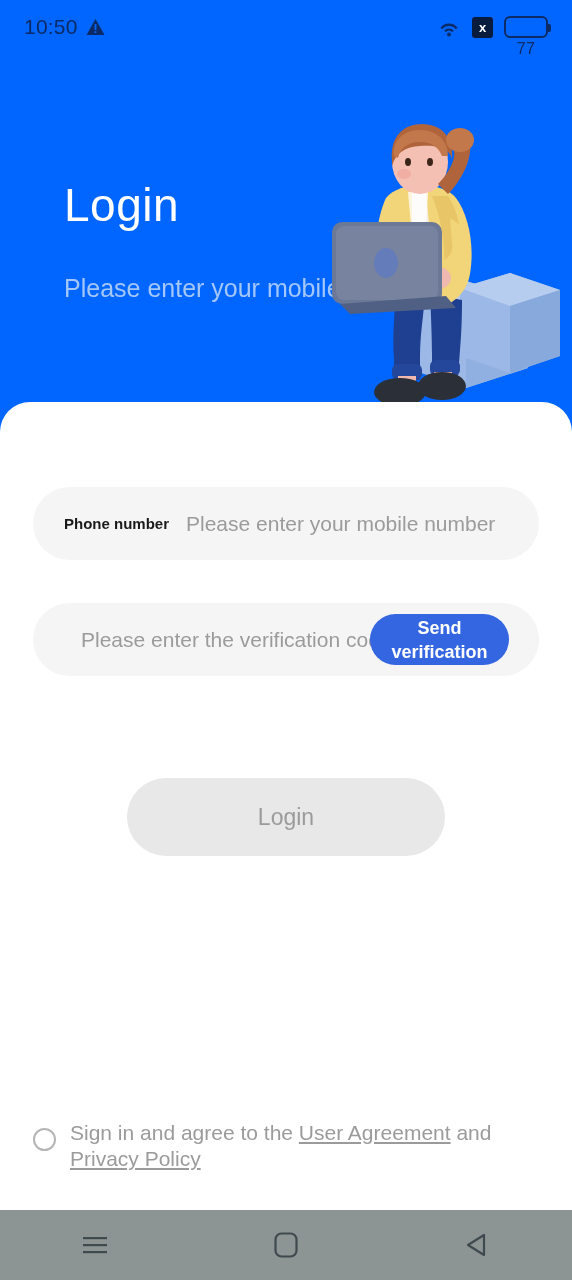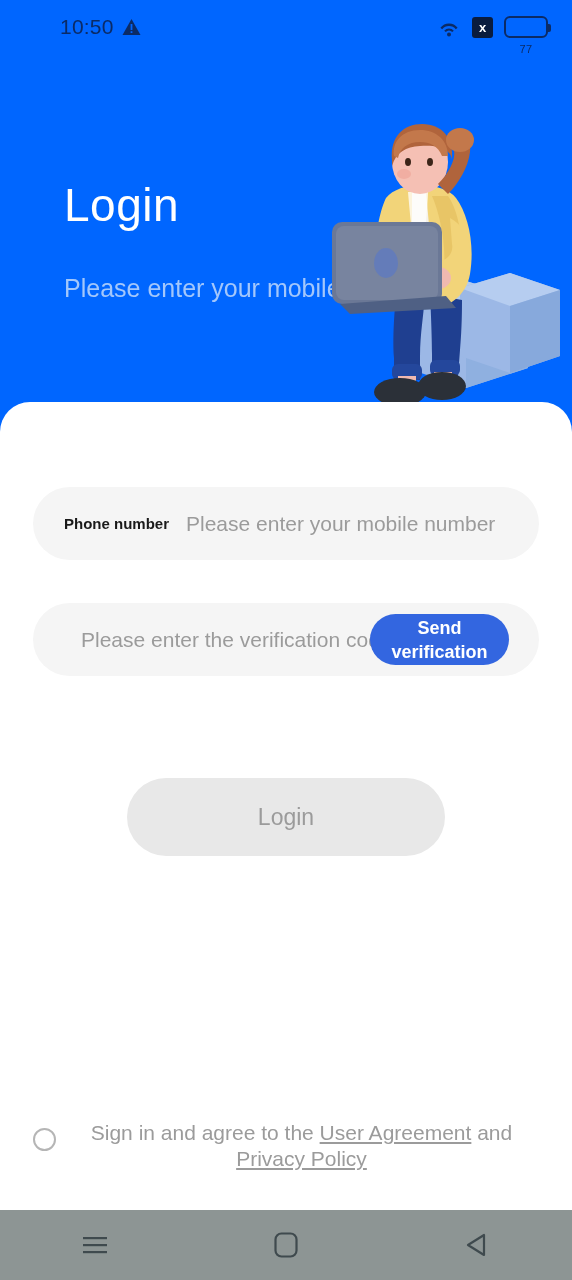--- a/index.html
+++ b/index.html
@@ -31,21 +31,20 @@
     align-items: center;
     justify-content: space-between;
     padding: 0 24px;
     box-sizing: border-box;
     z-index: 40;
   }
   .status-left {
     display: flex;
     align-items: center;
     gap: 8px;
-    margin-left: 36px;
   }
   .status-time {
     font-size: 21px;
     color: #0b2b66;
     font-weight: 400;
     letter-spacing: 0.2px;
   }
   .warn-icon {
     width: 19px; height: 18px;
     position: relative;
@@ -83,21 +82,21 @@
   }
   .battery::after {
     content: "";
     position: absolute;
     right: -5px; top: 6px;
     width: 3px; height: 8px;
     background: #0b2b66;
     border-radius: 0 2px 2px 0;
   }
   .battery span {
-    font-size: 11px;
+    font-size: 16px;
     color: #0b2b66;
     font-weight: 400;
     letter-spacing: 0.3px;
     margin-top: 43px;
   }
 
   
   .hero {
     position: absolute;
     top: 0; left: 0;
@@ -244,21 +243,20 @@
     margin-top: 8px;
     box-sizing: border-box;
     cursor: pointer;
     background: transparent;
   }
   .agree-text {
     font-size: 21px;
     color: #9b9b9b;
     line-height: 26px;
     font-weight: 400;
-    text-align: center;
   }
   .agree-link {
     color: #9b9b9b;
     text-decoration: underline;
     cursor: pointer;
   }
 
   
   .nav-bar {
     position: absolute;

